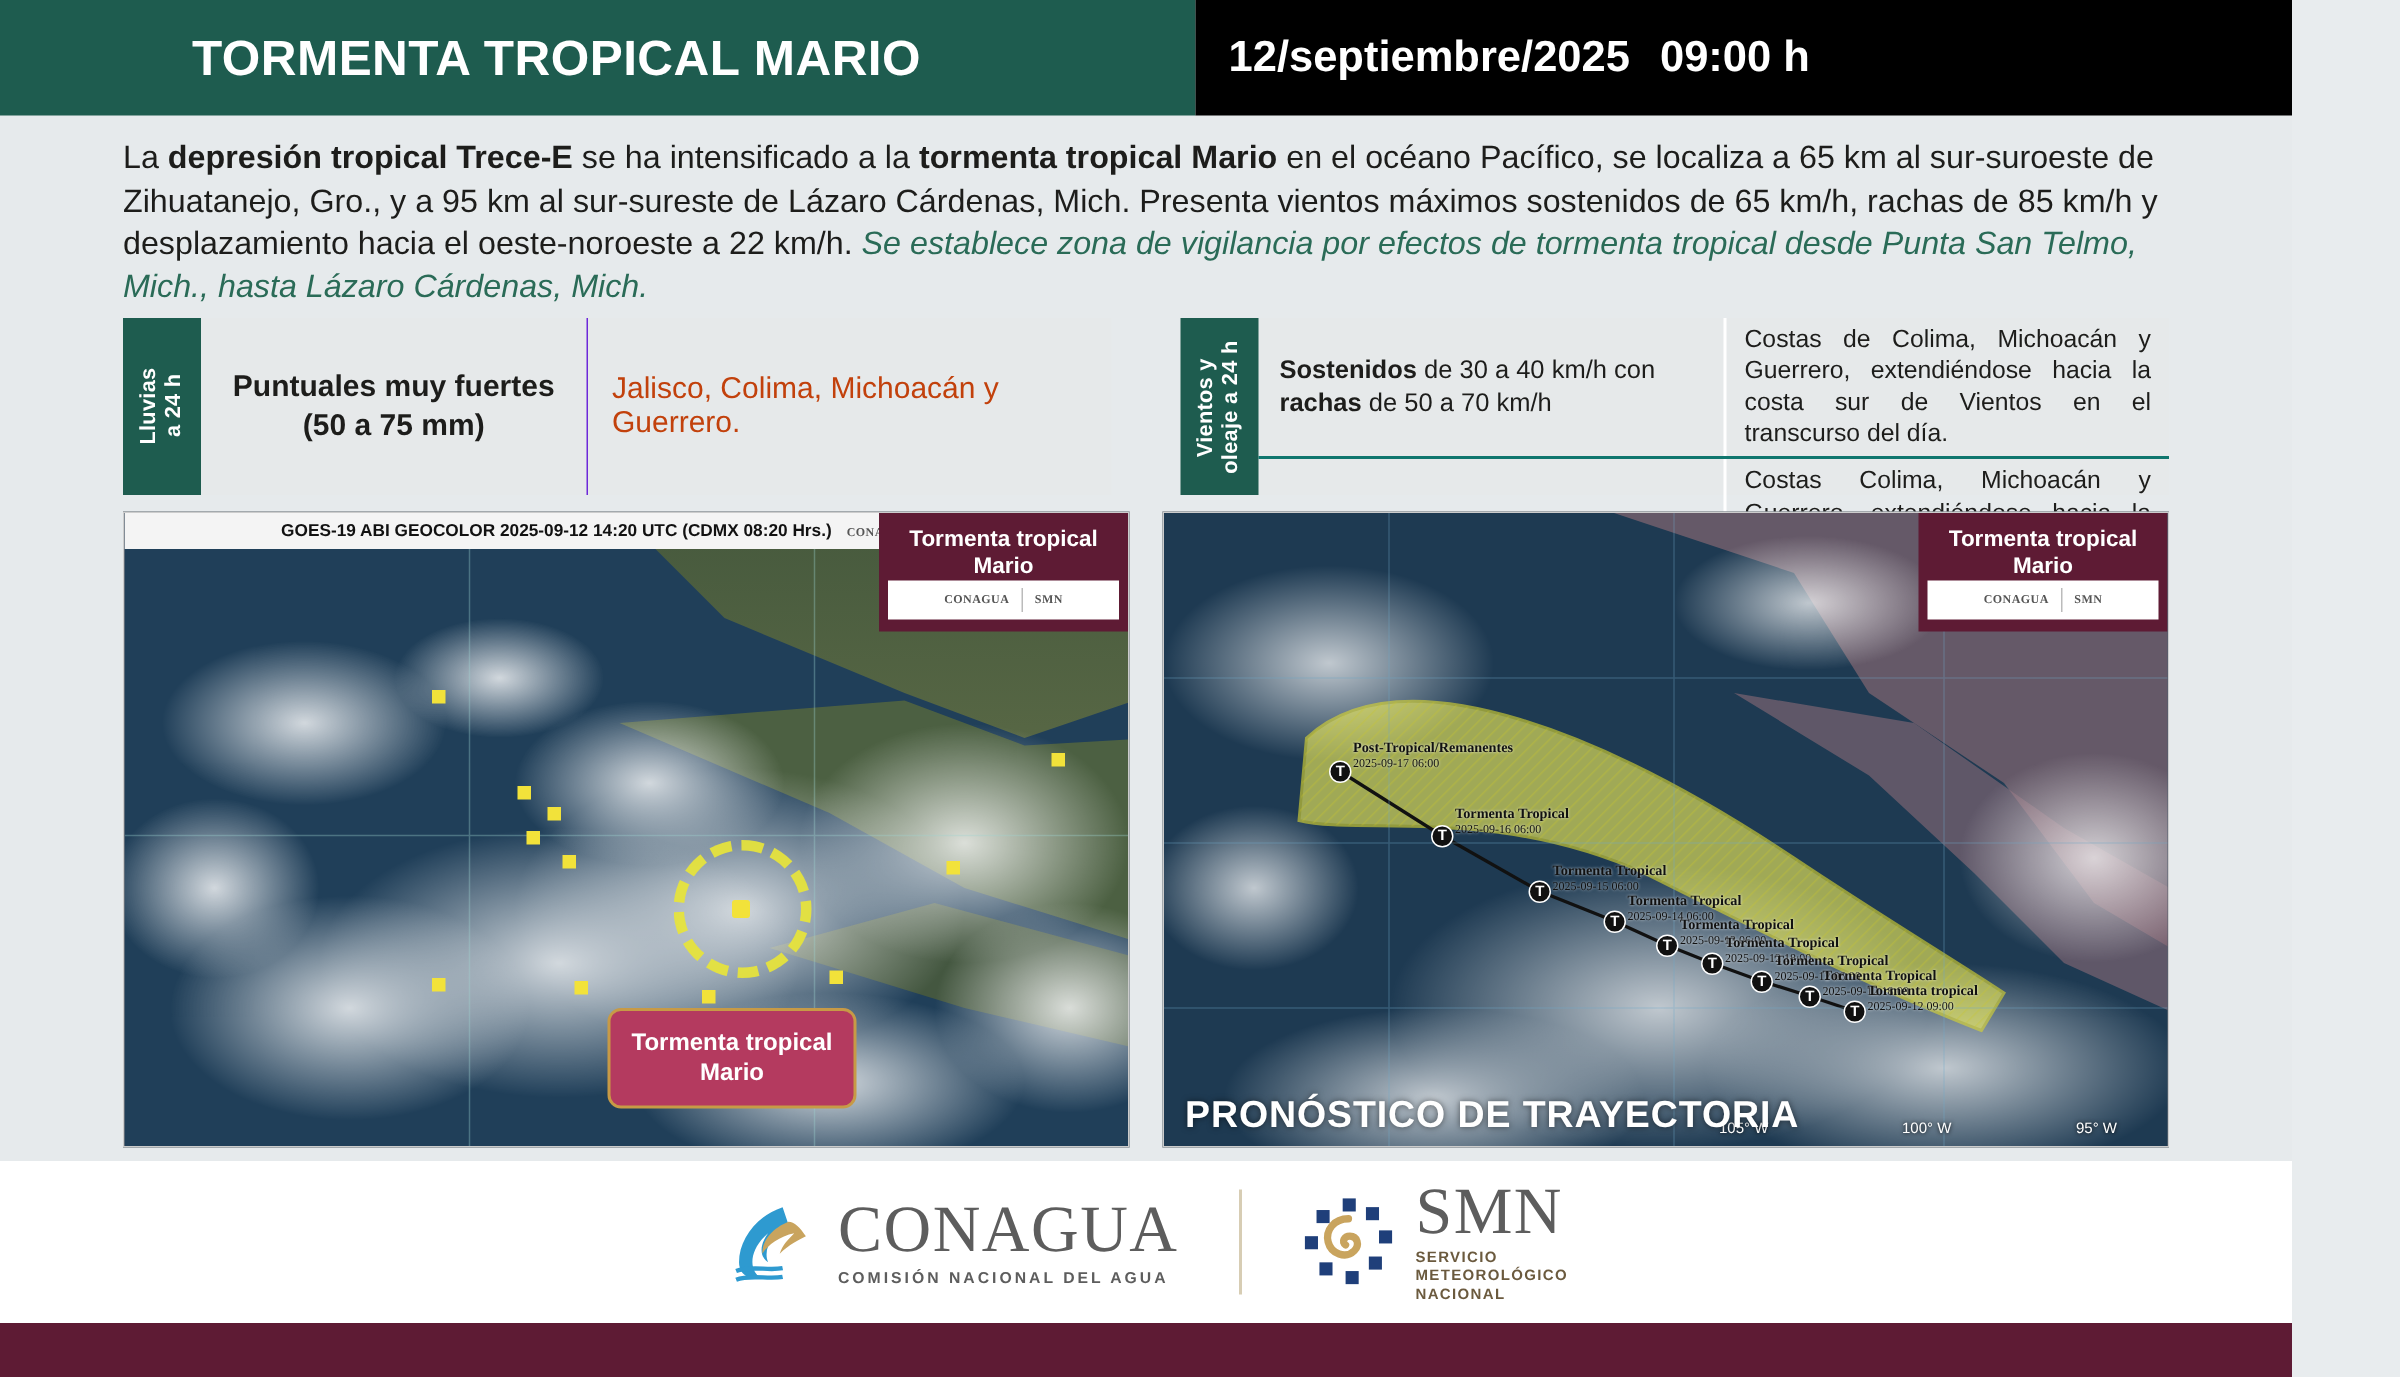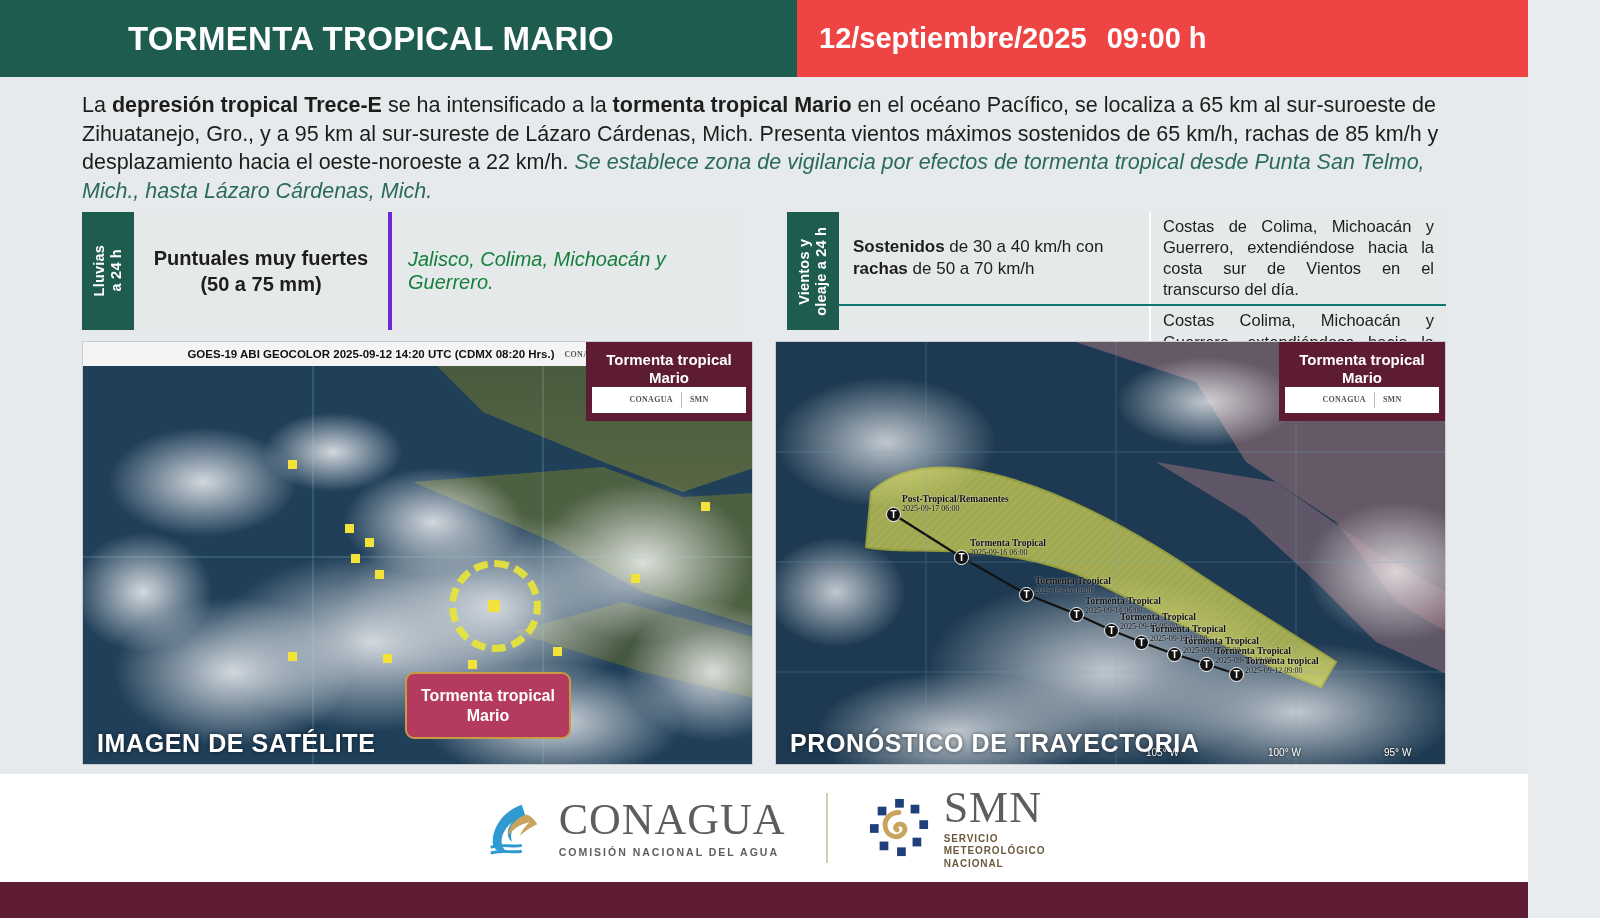--- a/index.html
+++ b/index.html
@@ -14,21 +14,21 @@
 
   
   .header { display: flex; height: 77px; width: 100%; }
   .header-title {
     width: 797px; background: #1e5c4f; color: #fff;
     display: flex; align-items: center; padding-left: 128px;
     font-size: 33px; font-weight: bold; letter-spacing: .3px;
     font-stretch: condensed;
   }
   .header-meta {
-    flex: 1; background: #ef4444; color: #fff;
+    flex: 1; background: #000000; color: #fff;
     display: flex; align-items: center; padding-left: 22px;
     font-size: 29px; font-weight: bold; gap: 20px;
   }
   .header-meta span { white-space: nowrap; }
 
   
   .summary {
     padding: 14px 78px 4px 82px;
     font-size: 21.5px; line-height: 1.33; color: #1d1d1b;
     text-align: left;
@@ -53,25 +53,25 @@
   }
   .panel-tab span {
     writing-mode: vertical-rl; transform: rotate(180deg);
     text-align: center; white-space: pre-line; letter-spacing: .2px;
   }
   .panel-body { flex: 1; display: flex; }
   .cell-cat {
     width: 258px; display: flex; align-items: center; justify-content: center;
     text-align: center; font-size: 20px; font-weight: bold; line-height: 1.3;
     padding: 4px 10px; color: #1d1d1b;
-    border-right: 4px solid #6d28d9;
+    border-right: 1px solid #6d28d9;
   }
   .cell-desc {
     flex: 1; display: flex; align-items: center;
-    font-size: 20px; color: #15803d; padding: 6px 16px; font-style: italic;
+    font-size: 20px; color: #c2410c; padding: 6px 16px;
   }
   
   .rows { flex: 1; display: flex; flex-direction: column; }
   .row { flex: 1; display: flex; border-bottom: 2px solid #0f766e; }
   .row:last-child { border-bottom: none; }
   .row-cond {
     width: 312px; display: flex; align-items: center;
     font-size: 17px; line-height: 1.3; color: #1d1d1b;
     padding: 4px 12px 4px 14px; border-right: 2px solid #ffffff;
   }
@@ -304,21 +304,20 @@
           <span class="mini-sep"></span>
           <span class="mini-logo">
               <span class="txt">SMN</span>
             </span>
         </div>
       </div>
 
       <div class="storm-circle"></div>
       <div class="storm-dot"></div>
       <div class="storm-pill">Tormenta tropical Mario</div>
-      <div class="map-bottom-label">IMAGEN DE SATÉLITE</div>
     </div>
 
     <div class="map">
       <div class="sat-canvas">
         <svg width="688" height="424" viewBox="0 0 688 424" preserveAspectRatio="none">
           <defs>
             <radialGradient id="cl2" cx="50%" cy="50%" r="50%">
               <stop offset="0%" stop-color="#ffffff" stop-opacity="1"></stop>
               <stop offset="100%" stop-color="#ffffff" stop-opacity="0"></stop>
             </radialGradient>

